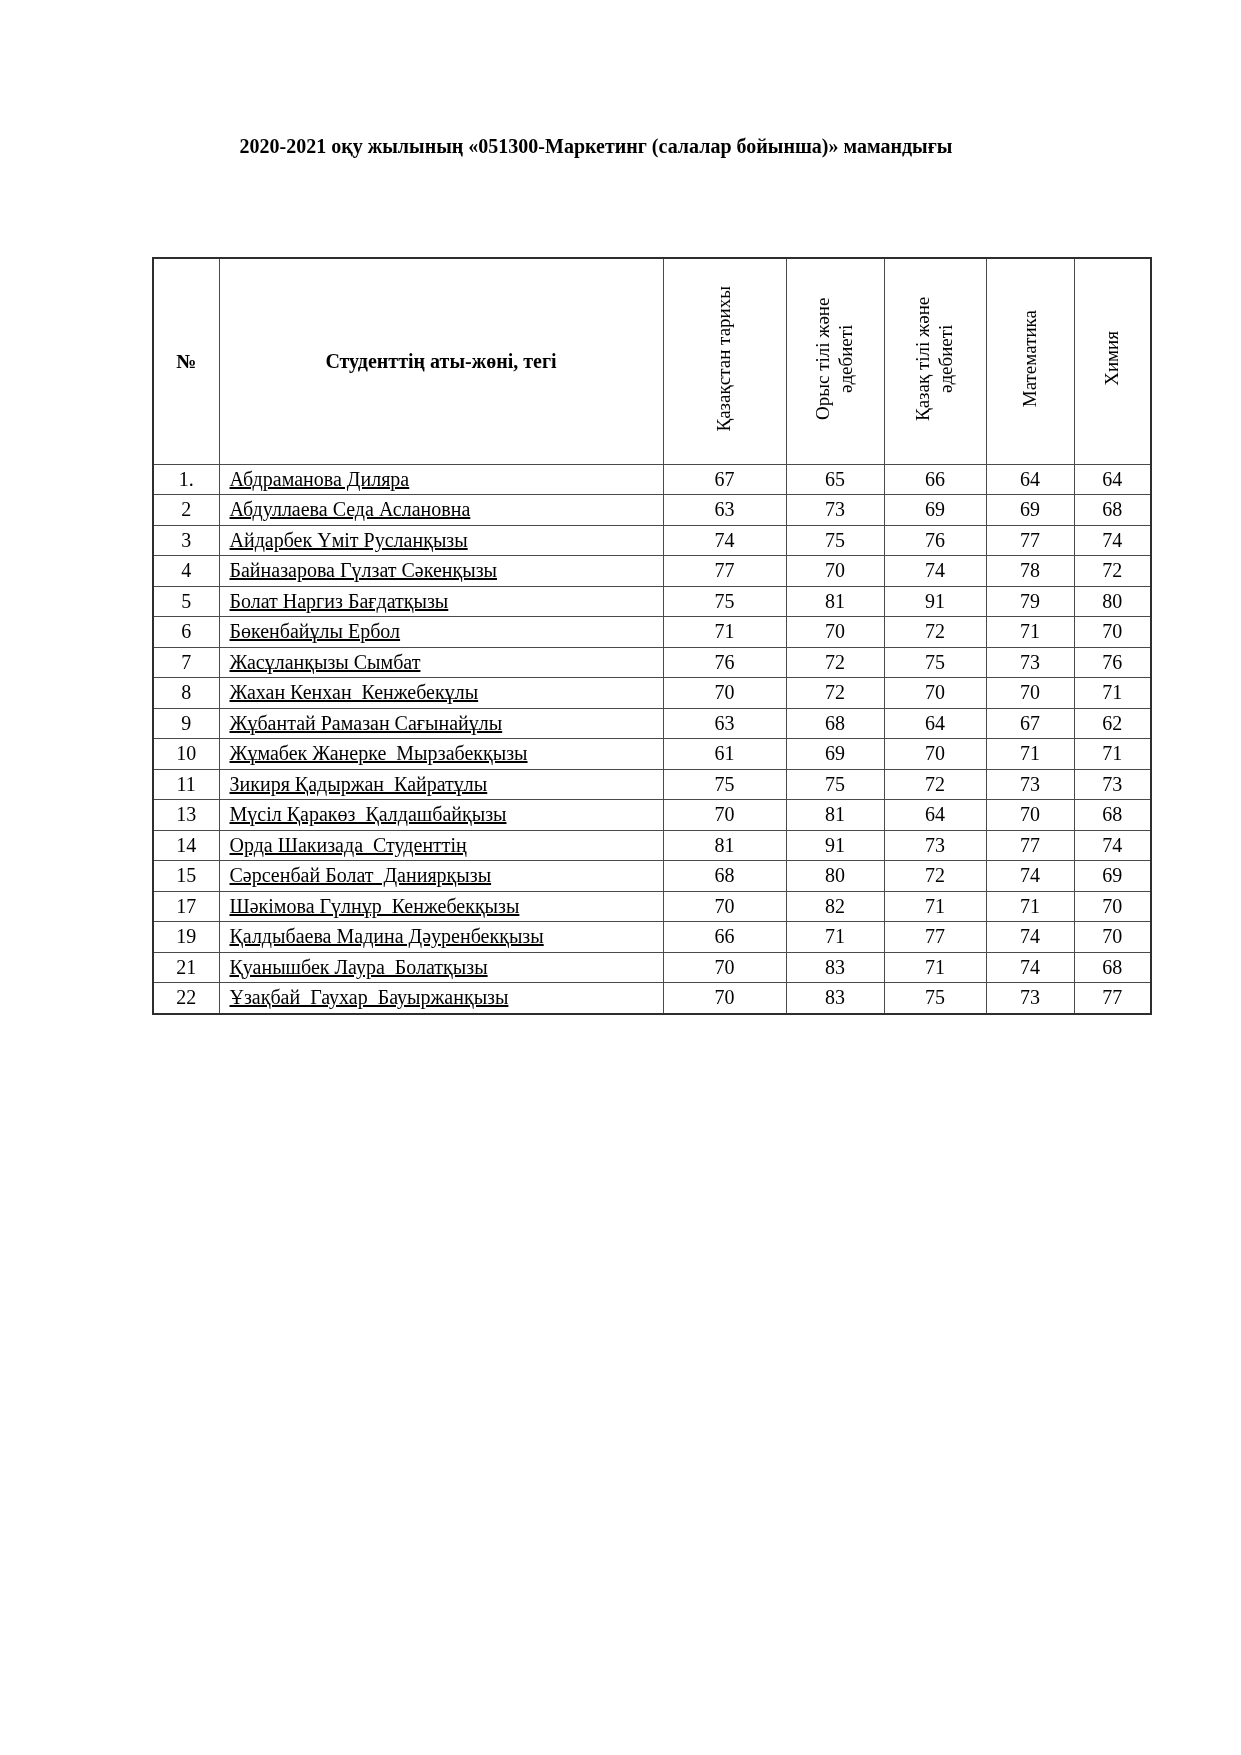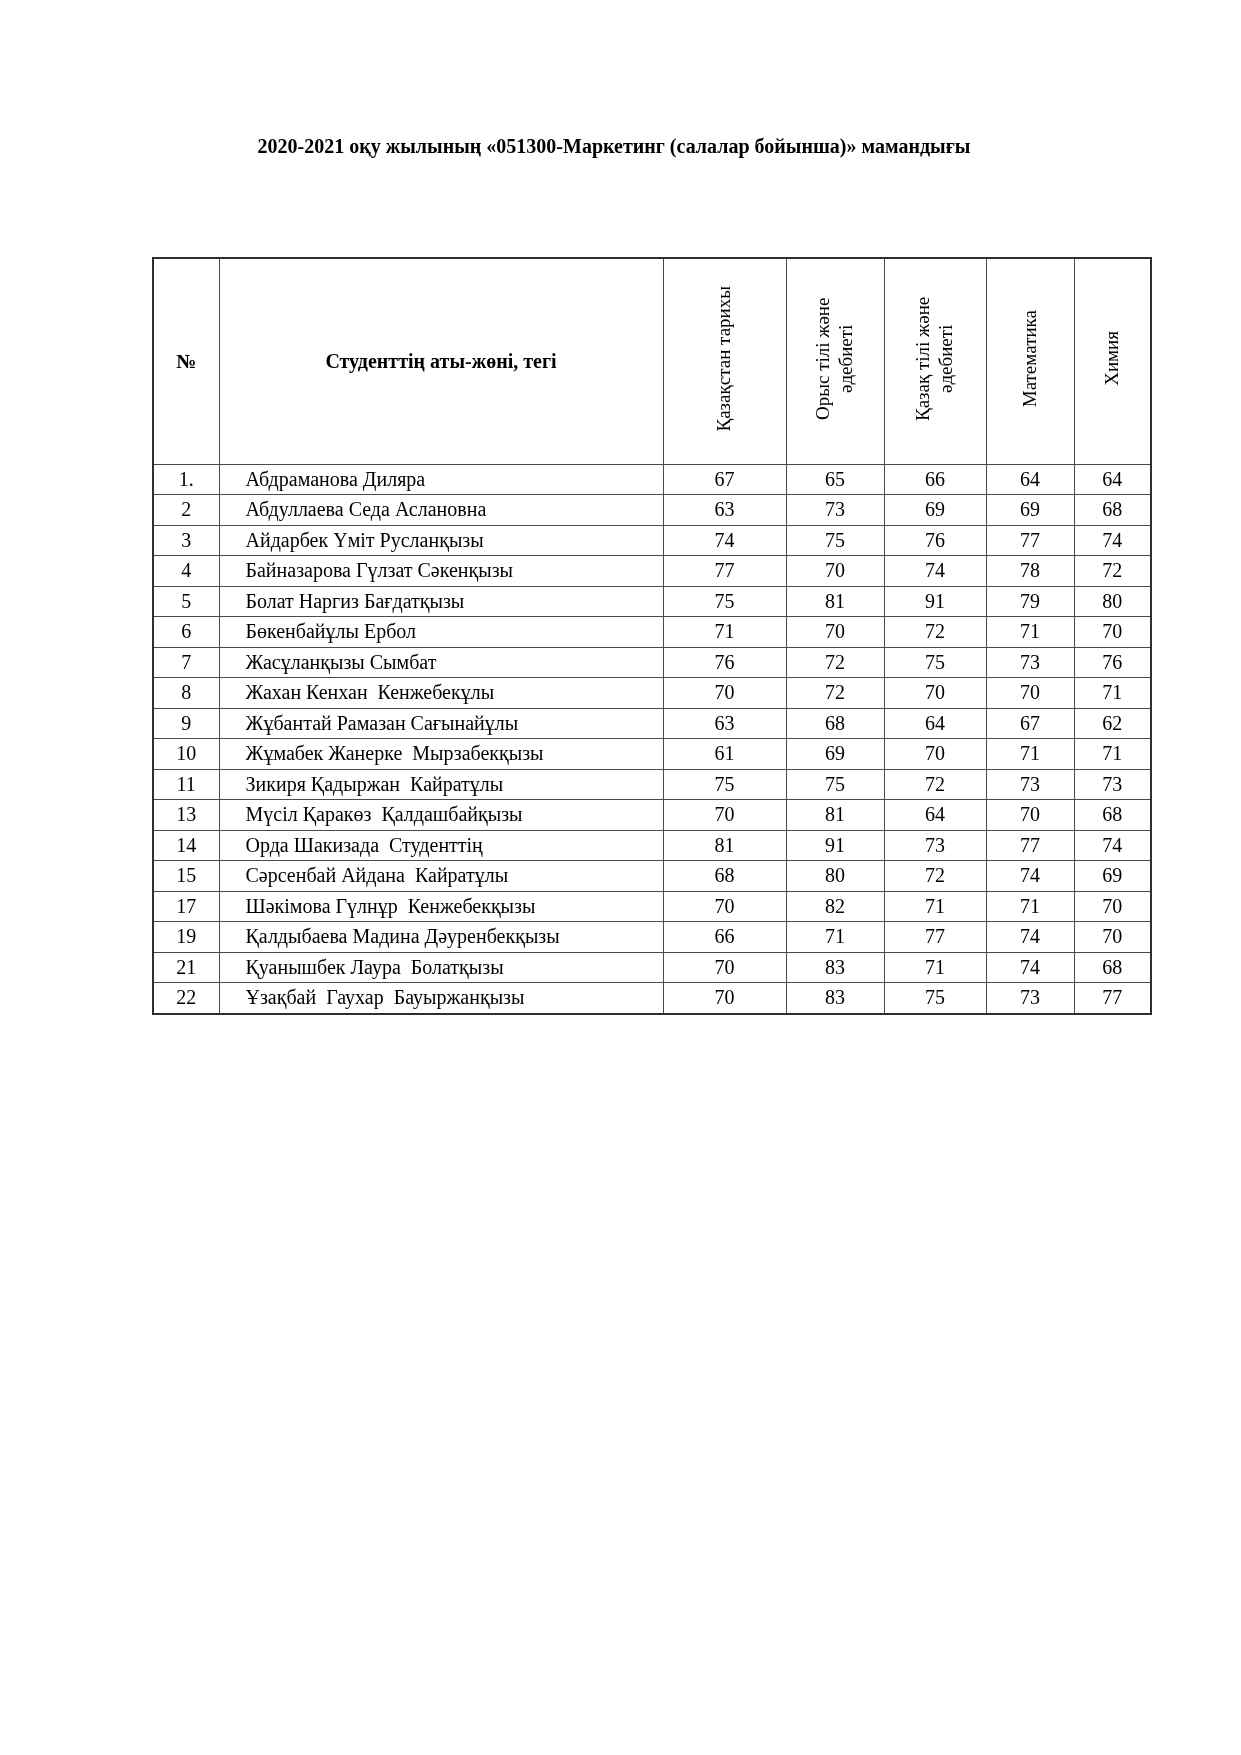--- a/index.html
+++ b/index.html
@@ -12,21 +12,21 @@
     width: 1241px;
     height: 1755px;
     background: #ffffff;
     font-family: "Liberation Serif", serif;
     color: #000000;
     overflow: hidden;
   }
   .doc-title {
     position: absolute;
     top: 131px;
-    left: 84px;
+    left: 66px;
     width: 1060px;
     text-align: center;
     font-weight: bold;
     font-size: 20px;
     line-height: 1.55;
   }
   table.grades {
     position: absolute;
     top: 257px;
     left: 152px;
@@ -61,21 +61,22 @@
   table.grades td {
     height: 29.5px;
     text-align: center;
     vertical-align: middle;
     padding: 0;
     overflow: hidden;
     white-space: pre;
   }
   table.grades td.name-cell {
     text-align: left;
-    padding-left: 26px;
+    padding-left: 10px;
+    text-decoration: underline;
   }
 </style>
 </head>
 <body>
 
 <div class="page">
 
   <div class="doc-title">
     <div>2020-2021 оқу жылының «051300-Маркетинг (салалар бойынша)» мамандығы</div>
   </div>
@@ -214,21 +215,21 @@
           <td>14</td>
           <td class="name-cell">Орда Шакизада  Студенттің</td>
           <td>81</td>
           <td>91</td>
           <td>73</td>
           <td>77</td>
           <td>74</td>
         </tr>
         <tr>
           <td>15</td>
-          <td class="name-cell">Сәрсенбай Айдана  Кайратұлы</td>
+          <td class="name-cell">Сәрсенбай Болат  Даниярқызы</td>
           <td>68</td>
           <td>80</td>
           <td>72</td>
           <td>74</td>
           <td>69</td>
         </tr>
         <tr>
           <td>17</td>
           <td class="name-cell">Шәкімова Гүлнұр  Кенжебекқызы</td>
           <td>70</td>

